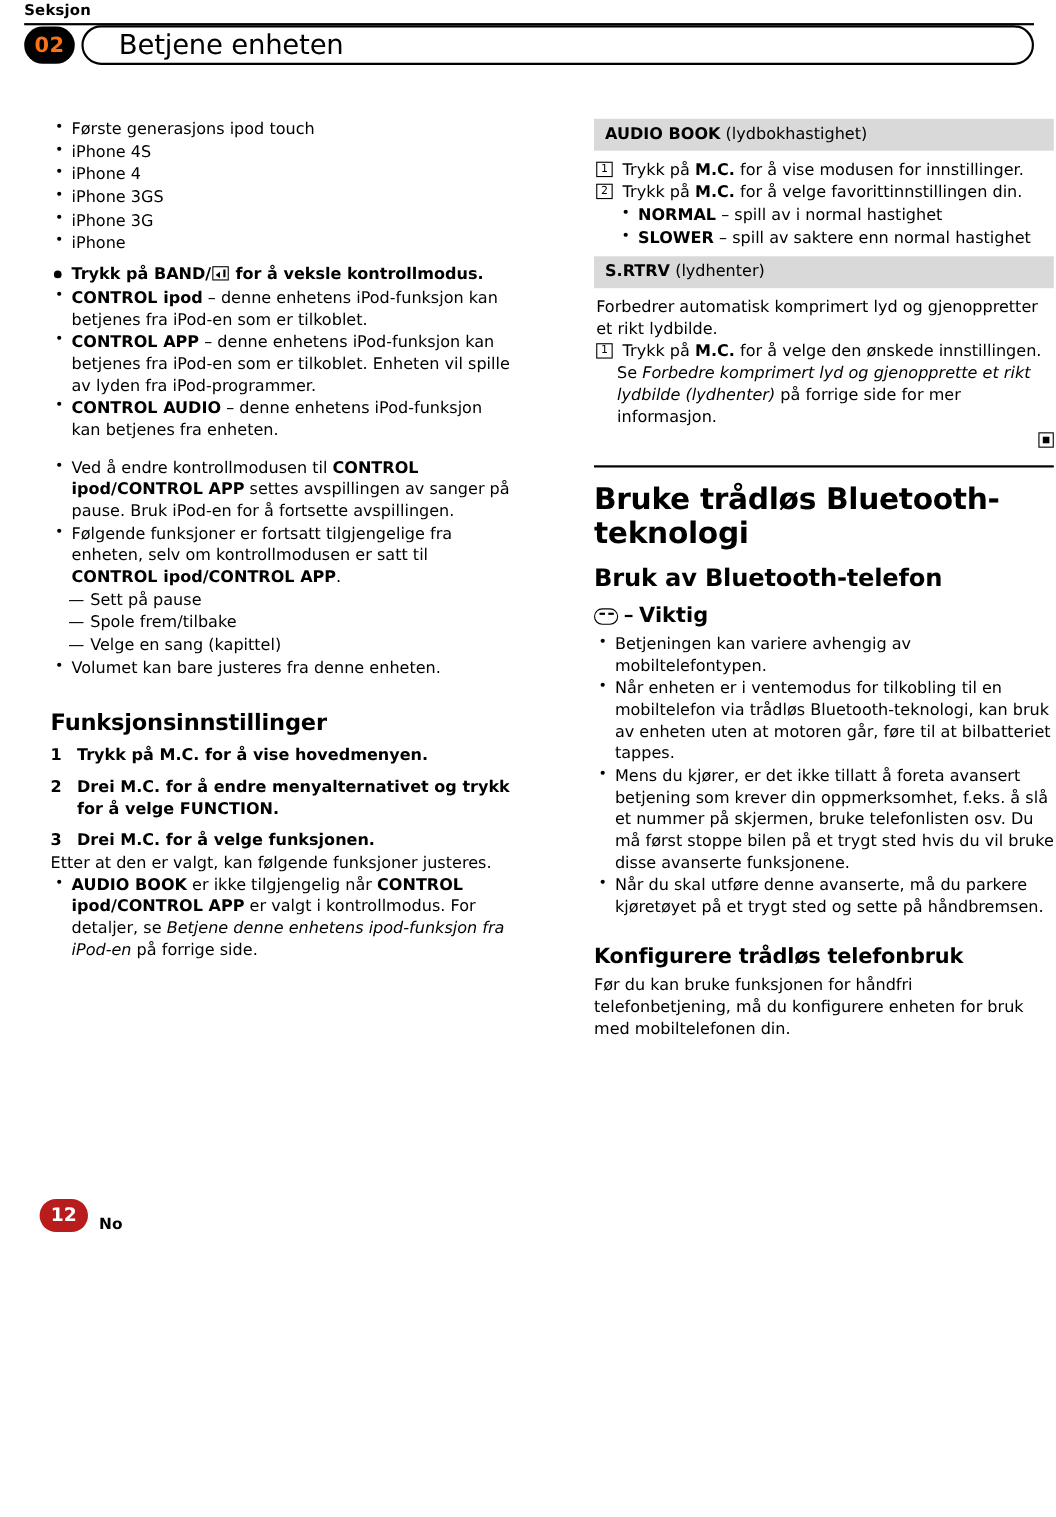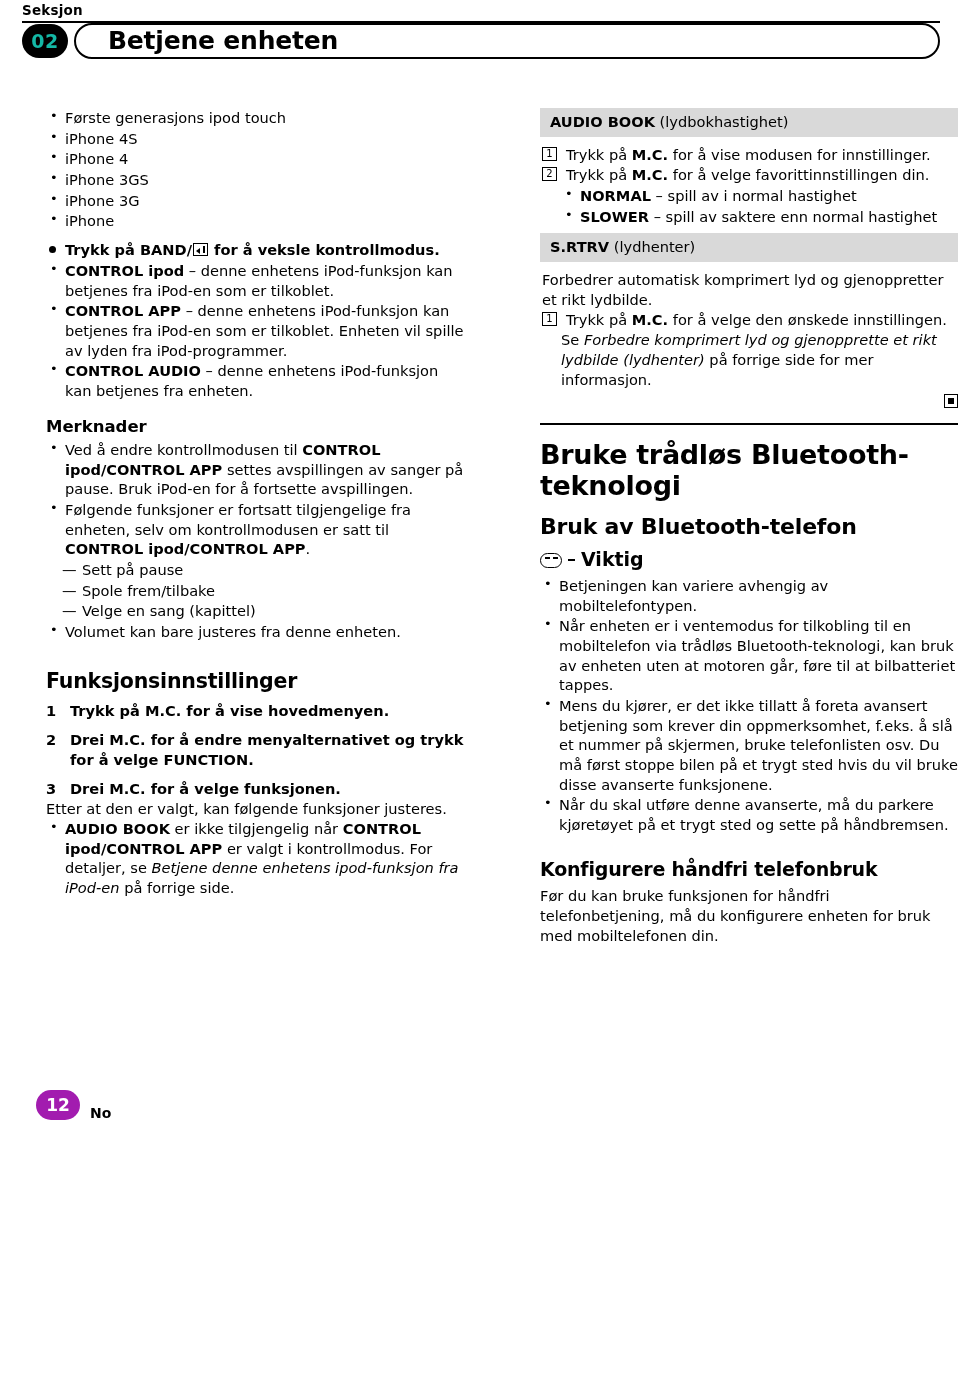--- a/index.html
+++ b/index.html
@@ -47,21 +47,21 @@
     background: #000;
   }
   .chapter-badge {
     position: absolute;
     left: 22px;
     top: 24px;
     width: 46px;
     height: 34px;
     border-radius: 17px / 17px;
     background: #000;
-    color: #14b8a6;
+    color: #f97316;
     font-size: 19px;
     font-weight: bold;
     display: flex;
     align-items: center;
     justify-content: center;
     letter-spacing: 0.5px;
   }
   .chapter-title-pill {
     position: absolute;
     left: 74px;
@@ -70,21 +70,21 @@
     height: 36px;
     border: 2px solid #000;
     border-radius: 18px;
     box-sizing: border-box;
   }
   .chapter-title {
     position: absolute;
     left: 108px;
     top: 26px;
     font-size: 25px;
-    font-weight: bold;
+    font-weight: normal;
     letter-spacing: -0.2px;
   }
 
   
   .col {
     position: absolute;
     top: 108px;
     width: 420px;
     font-size: 14.6px;
     line-height: 1.35;
@@ -318,21 +318,21 @@
     width: 960px;
     height: 70px;
   }
   .page-num-badge {
     position: absolute;
     left: 36px;
     bottom: 18px;
     width: 44px;
     height: 30px;
     border-radius: 15px;
-    background: #a21caf;
+    background: #b91c1c;
     color: #fff;
     font-size: 17px;
     font-weight: bold;
     display: flex;
     align-items: center;
     justify-content: center;
   }
   .footer-lang {
     position: absolute;
     left: 90px;
@@ -382,21 +382,20 @@
       <li>
         <span class="b">CONTROL APP</span><span> – denne enhetens iPod-funksjon kan betjenes fra iPod-en som er tilkoblet. Enheten vil spille av lyden fra iPod-programmer.</span>
       </li>
       <li>
         <span class="b">CONTROL AUDIO</span><span> – denne enhetens iPod-funksjon kan betjenes fra enheten.</span>
       </li>
     </ul>
 
     <div class="spacer-14"></div>
 
-    <div class="merknader-head">Merknader</div>
 
     <ul class="bullet-list">
       <li>
         <span>Ved å endre kontrollmodusen til </span><span class="b">CONTROL ipod/CONTROL APP</span><span> settes avspillingen av sanger på pause. Bruk iPod-en for å fortsette avspillingen.</span>
       </li>
       <li>
         <span>Følgende funksjoner er fortsatt tilgjengelige fra enheten, selv om kontrollmodusen er satt til </span><span class="b">CONTROL ipod/CONTROL APP</span><span>.</span>
       </li>
     </ul>
 
@@ -492,21 +491,21 @@
       <span class="viktig-text">Viktig</span>
     </div>
 
     <ul class="bullet-list">
       <li>Betjeningen kan variere avhengig av mobiltelefontypen.</li>
       <li>Når enheten er i ventemodus for tilkobling til en mobiltelefon via trådløs Bluetooth-teknologi, kan bruk av enheten uten at motoren går, føre til at bilbatteriet tappes.</li>
       <li>Mens du kjører, er det ikke tillatt å foreta avansert betjening som krever din oppmerksomhet, f.eks. å slå et nummer på skjermen, bruke telefonlisten osv. Du må først stoppe bilen på et trygt sted hvis du vil bruke disse avanserte funksjonene.</li>
       <li>Når du skal utføre denne avanserte, må du parkere kjøretøyet på et trygt sted og sette på håndbremsen.</li>
     </ul>
 
-    <h3 class="small-head">Konfigurere håndfri telefonbruk</h3>
+    <h3 class="small-head">Konfigurere trådløs telefonbruk</h3>
     <p>Før du kan bruke funksjonen for håndfri telefonbetjening, må du konfigurere enheten for bruk med mobiltelefonen din.</p>
   </div>
 
   <div class="footer">
     <div class="page-num-badge">12</div>
     <div class="footer-lang">No</div>
   </div>
 
 </div>
 

